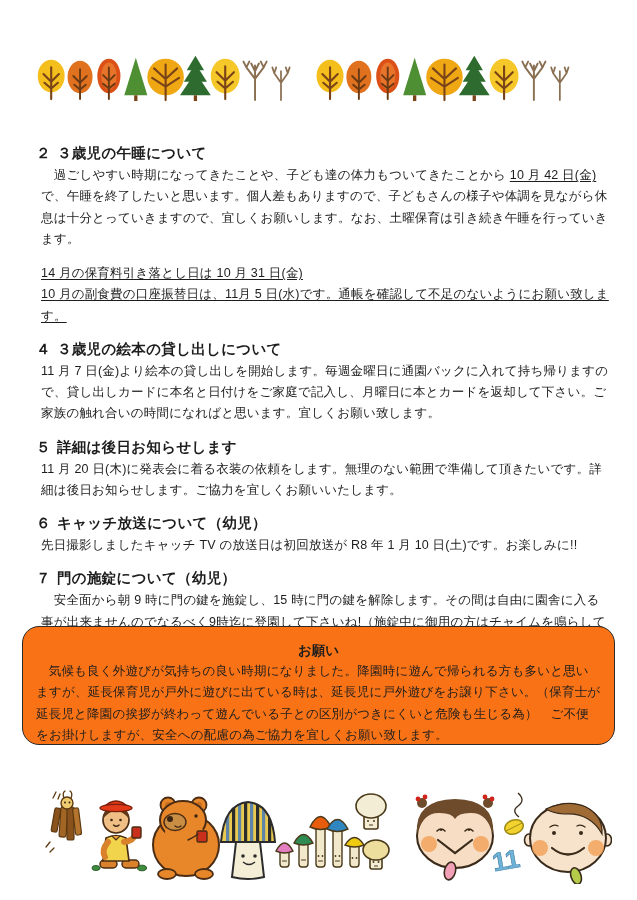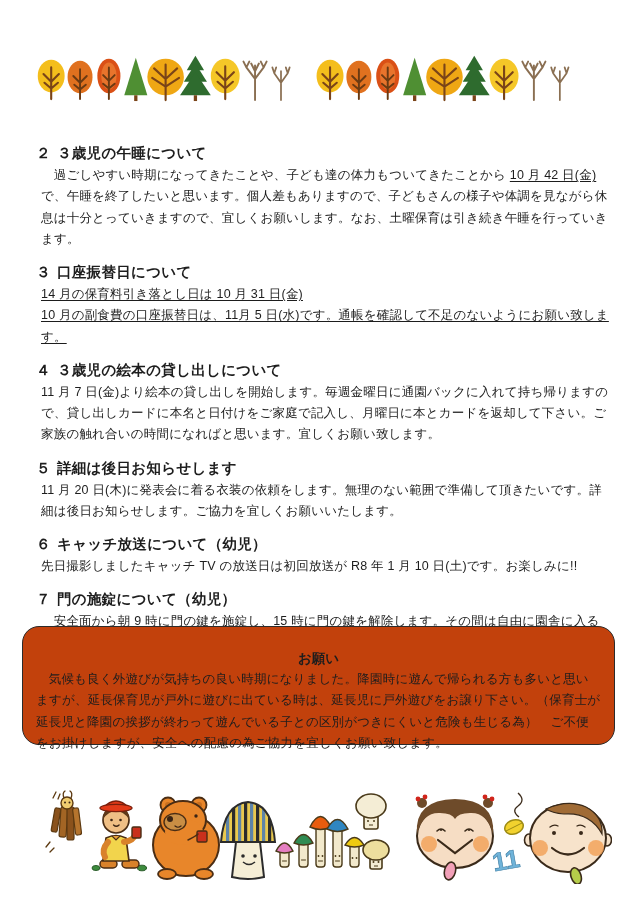--- a/index.html
+++ b/index.html
@@ -44,22 +44,22 @@
   }
   .u { text-decoration: underline; text-underline-offset: 2px; }
   .notice {
     position: absolute;
     left: 22px;
     top: 626px;
     width: 593px;
     height: 119px;
     border: 1.5px solid #2b2b2b;
     border-radius: 17px;
-    padding: 22px 13px 4px 13px;
-    background: #c2410c;
+    padding: 14px 13px 4px 13px;
+    background: #f97316;
   }
   .notice-title {
     text-align: center;
     font-weight: bold;
     font-size: 13.5px;
     line-height: 19px;
     margin-bottom: 1px;
   }
   .notice .body { margin: 0; }
   .bottom-art {
@@ -119,21 +119,20 @@
   </svg>
 
   <div class="content">
 
     <section>
       <div class="heading"><span class="num">２</span><span>３歳児の午睡について</span></div>
       <p class="body"><span>　過ごしやすい時期になってきたことや、子ども達の体力もついてきたことから </span><span class="u">10 月 42 日(金)</span><span>で、午睡を終了したいと思います。個人差もありますので、子どもさんの様子や体調を見ながら休息は十分とっていきますので、宜しくお願いします。なお、土曜保育は引き続き午睡を行っていきます。</span></p>
     </section>
 
     <section>
-      <div class="heading"><span class="num">３</span><span>口座振替日について</span></div>
       <p class="body u">14 月の保育料引き落とし日は 10 月 31 日(金)</p>
       <p class="body u">10 月の副食費の口座振替日は、11月 5 日(水)です。通帳を確認して不足のないようにお願い致します。</p>
     </section>
 
     <section>
       <div class="heading"><span class="num">４</span><span>３歳児の絵本の貸し出しについて</span></div>
       <p class="body">11 月 7 日(金)より絵本の貸し出しを開始します。毎週金曜日に通園バックに入れて持ち帰りますので、貸し出しカードに本名と日付けをご家庭で記入し、月曜日に本とカードを返却して下さい。ご家族の触れ合いの時間になればと思います。宜しくお願い致します。</p>
     </section>
 
     <section>

